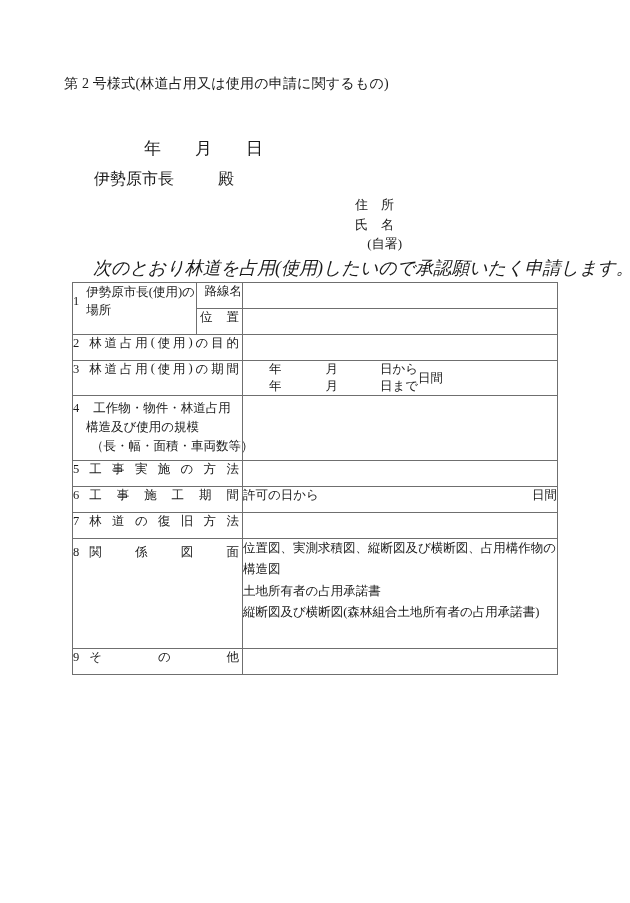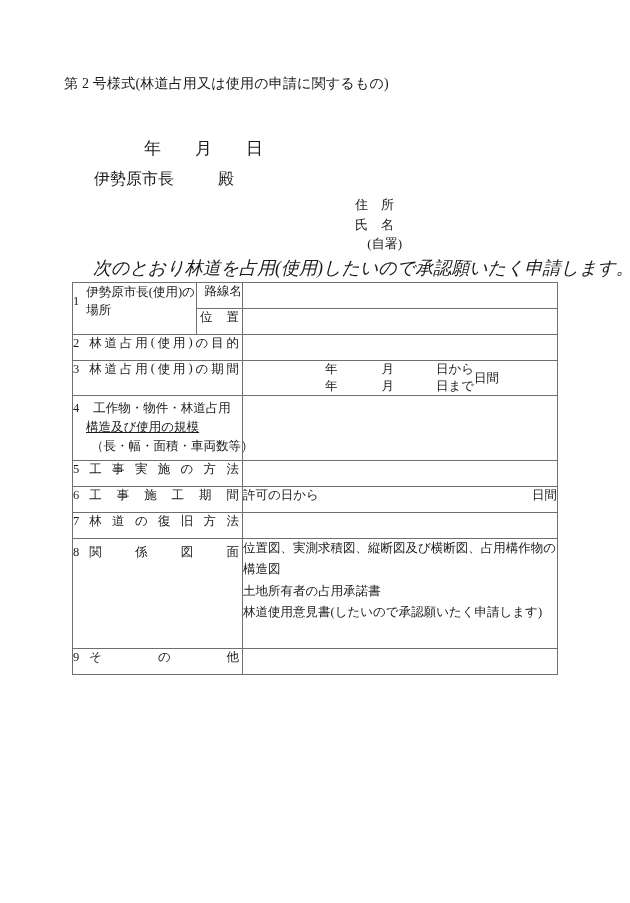--- a/index.html
+++ b/index.html
@@ -161,36 +161,36 @@
     flex: 1 1 auto;
     line-height: 18px;
   }
 
   
   .lbl-multi {
     line-height: 19px;
     padding: 3px 0 4px 0;
   }
   .lbl-multi .l1 { white-space: nowrap; }
-  .lbl-multi .l2 { white-space: nowrap; padding-left: 13px; text-decoration: underline; }
+  .lbl-multi .l2 { white-space: nowrap; padding-left: 13px; }
   .lbl-multi .l3 { white-space: nowrap; padding-left: 18px; }
   .lbl-multi .numsp { display: inline-block; width: 14px; }
 
   
   .sub-spread {
     display: flex;
     justify-content: space-between;
     padding: 0 3px;
   }
 
   
   .dates {
     display: flex;
     align-items: center;
-    justify-content: center;
+    justify-content: flex-start;
   }
   .dates .stack {
     line-height: 17px;
     padding-left: 26px;
   }
   .dates .stack .d {
     white-space: nowrap;
   }
   .dates .stack .g1 { display: inline-block; width: 44px; }
   .dates .stack .g2 { display: inline-block; width: 42px; }
@@ -408,21 +408,21 @@
                 <span>係</span>
                 <span>図</span>
                 <span>面</span>
             </span>
           </div>
         </td>
         <td class="val h-r8">
           <div class="attach">
             <div class="wrapline">位置図、実測求積図、縦断図及び横断図、占用構作物の構造図</div>
             <div>土地所有者の占用承諾書</div>
-            <div>林道使用意見書(したいので承認願いたく申請します)</div>
+            <div>縦断図及び横断図(森林組合土地所有者の占用承諾書)</div>
           </div>
         </td>
       </tr>
 
       <tr>
         <td class="lbl h-std" colspan="2">
           <div class="just">
             <span class="num">9</span>
             <span class="spread">
               <span>そ</span>

